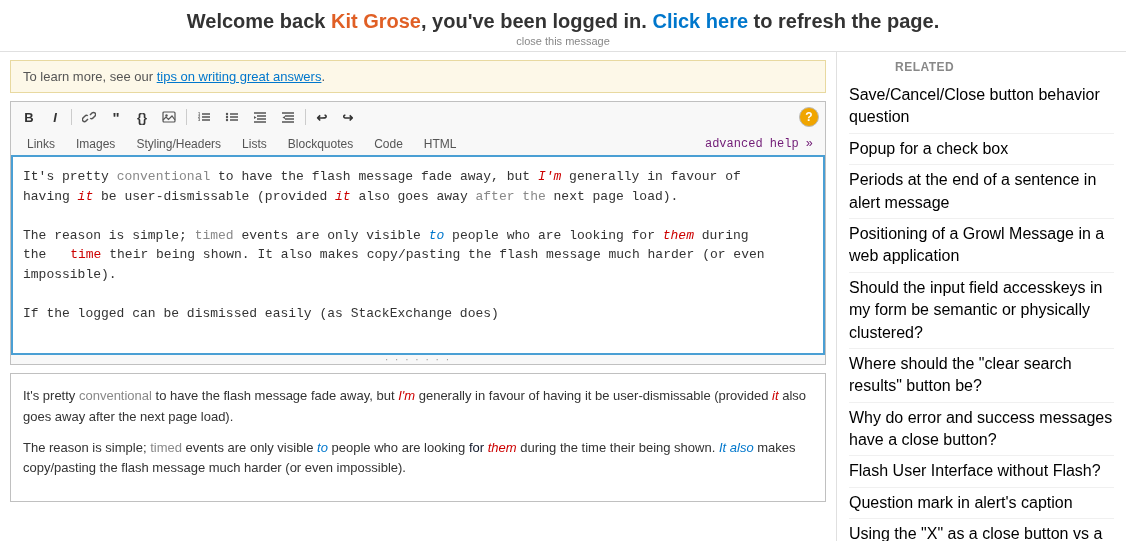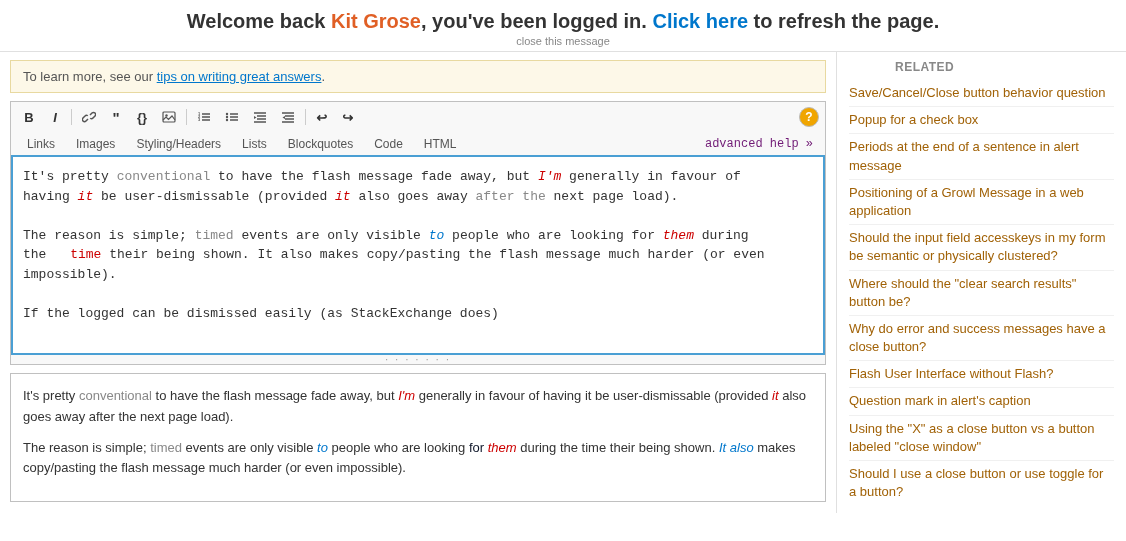--- a/index.html
+++ b/index.html
@@ -215,22 +215,22 @@
       font-size: 12px;
       color: #888;
       margin-bottom: 6px;
       font-weight: bold;
       text-transform: uppercase;
       letter-spacing: 0.5px;
       padding-left: 46px;
     }
     .sidebar-link {
       display: block;
-      color: #a16207;
-      font-size: 13px;
+      color: #000000;
+      font-size: 16px;
       text-decoration: none;
       padding: 4px 0;
       line-height: 1.4;
       border-bottom: 1px solid #f0f0f0;
     }
     .sidebar-link:last-child {
       border-bottom: none;
     }
   </style>
 </head>

